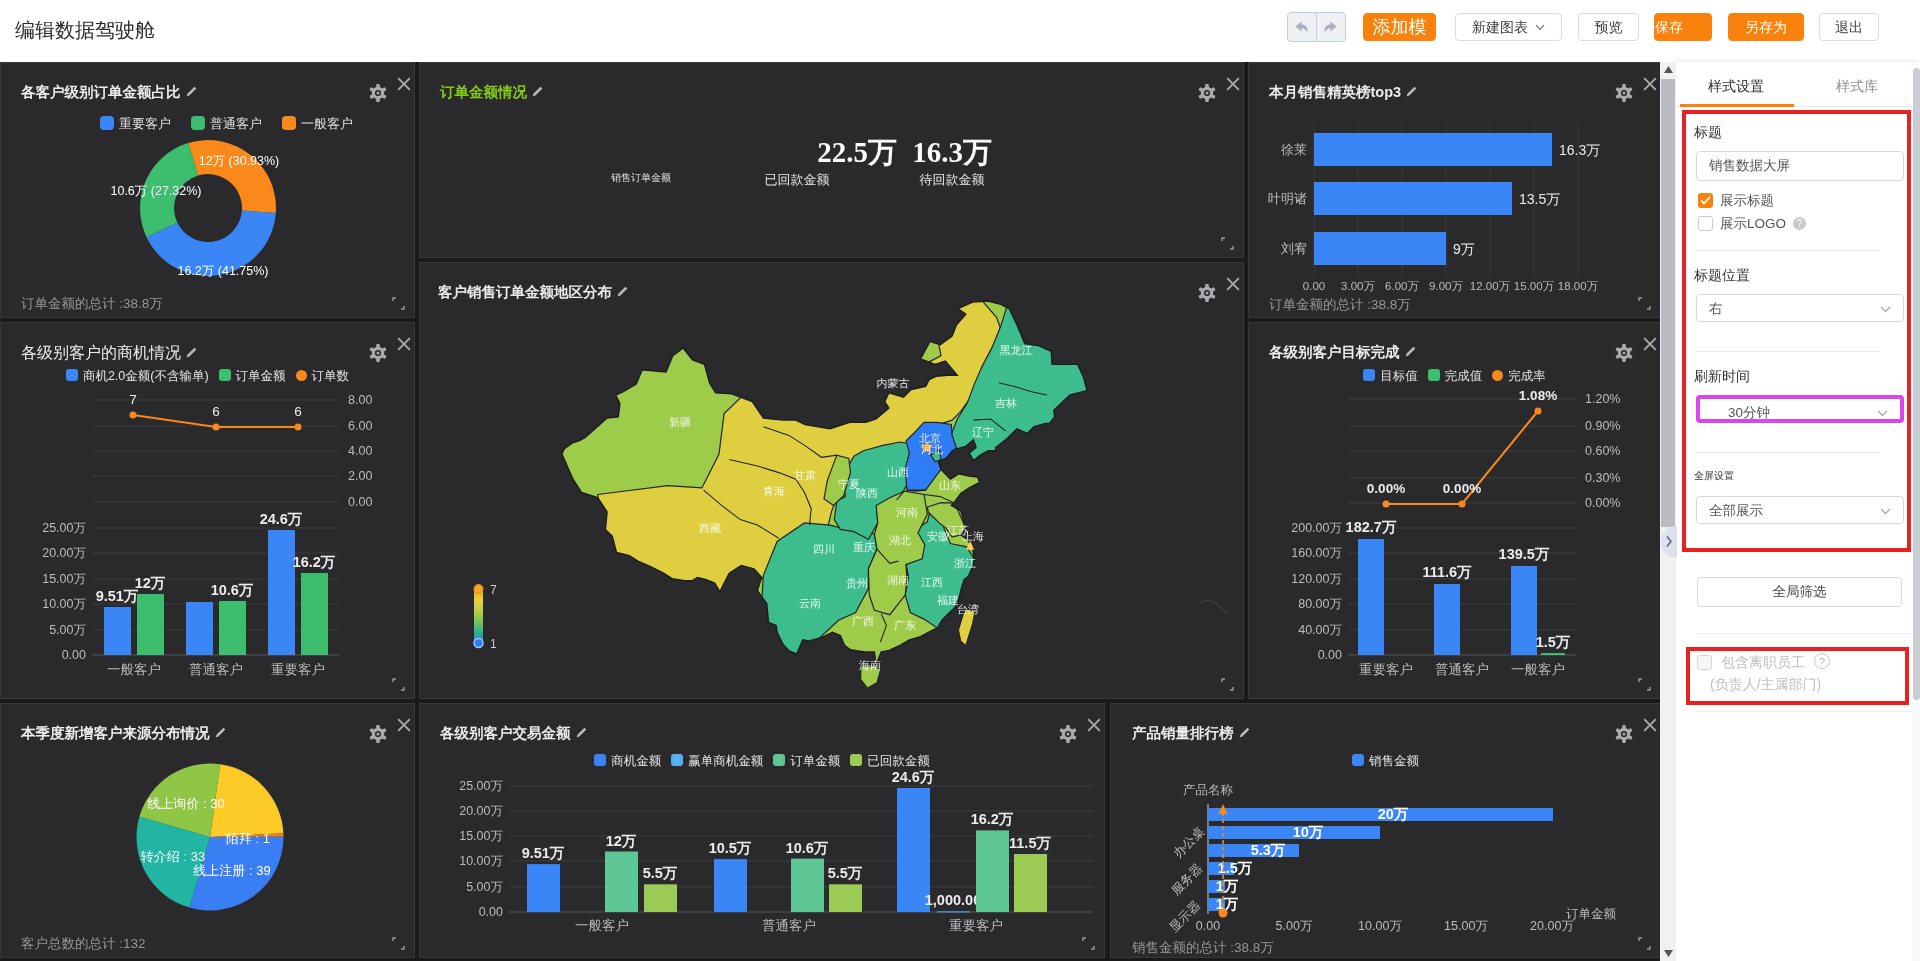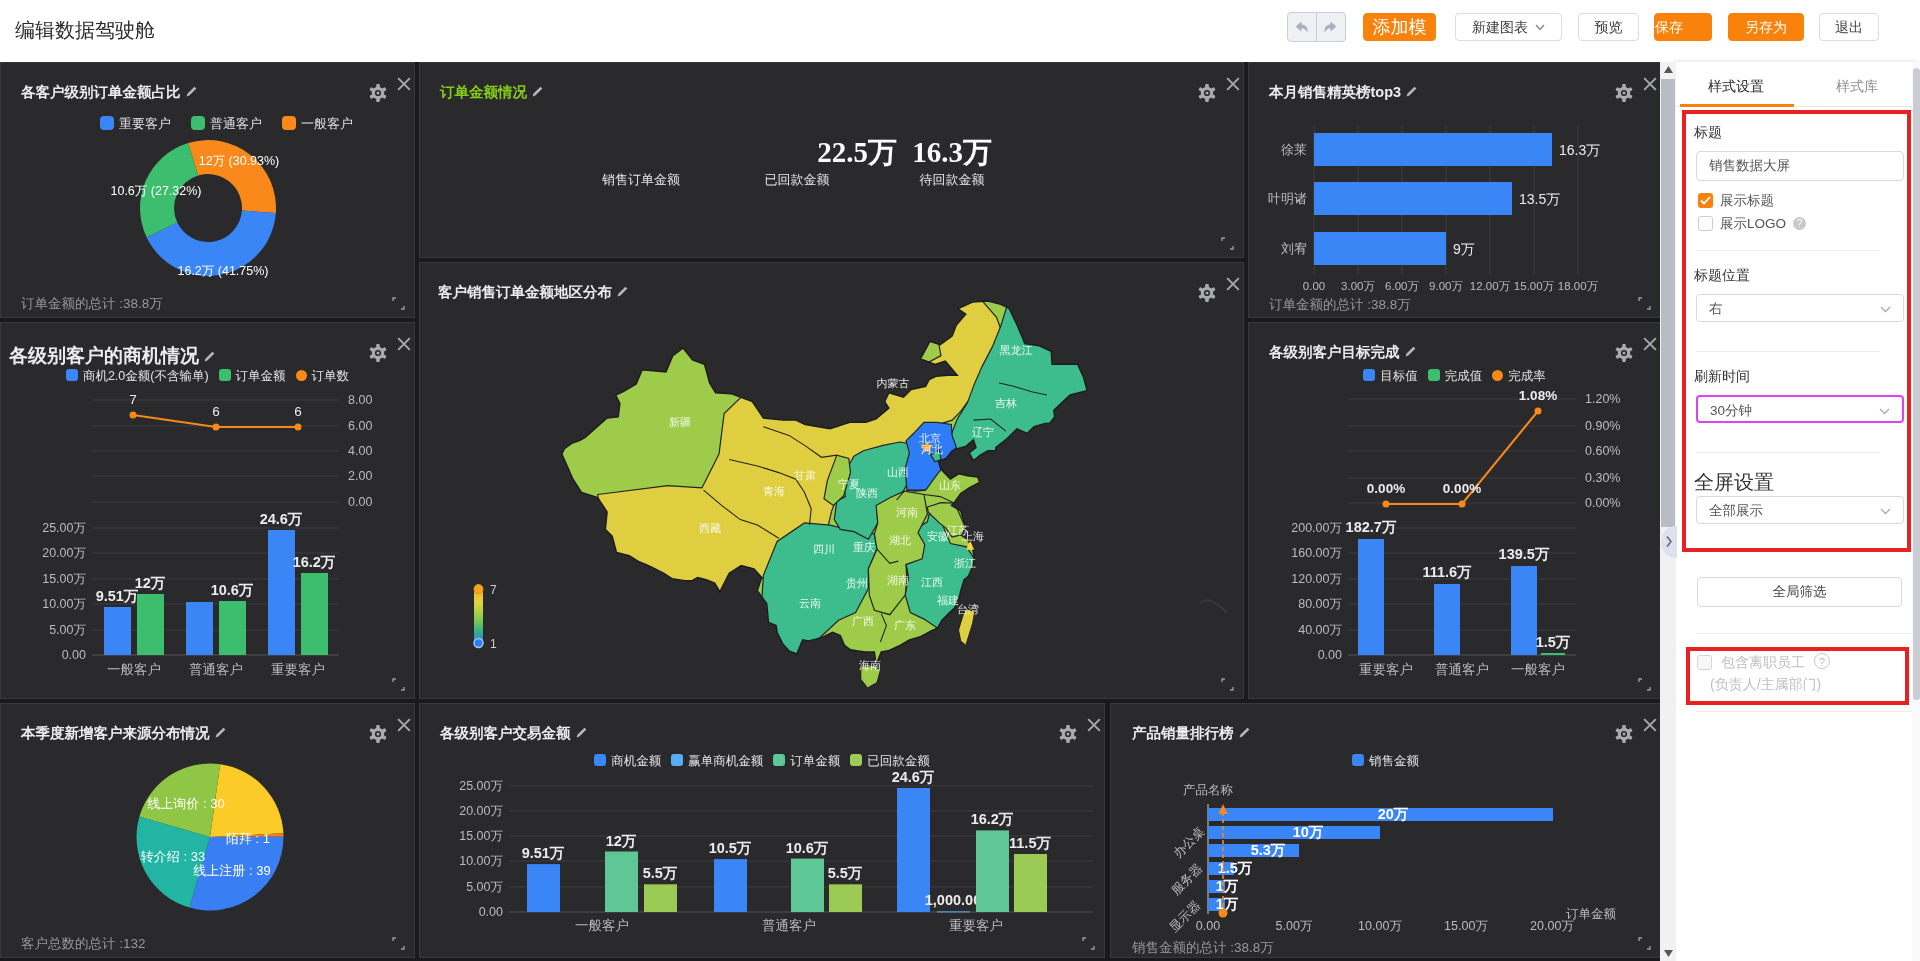--- a/index.html
+++ b/index.html
@@ -70,21 +70,21 @@
       <circle r="6.2" fill="#a9abaf"></circle>
       <circle r="3.1" fill="#2a2a2d"></circle>
       <circle r="1.5" fill="#a9abaf"></circle>
     </svg>
     <svg style="position:absolute;left:806px;top:14px" width="14" height="14" viewBox="0 0 12 12">
       <path d="M1 1 L11 11 M11 1 L1 11" stroke="#a8a8ac" stroke-width="1.7"></path>
     </svg>
     <svg style="position:absolute;left:801px;top:174px" width="13" height="13" viewBox="0 0 13 13">
       <path d="M1 4 L1 1 L4 1 M9 12 L12 12 L12 9" stroke="#9a9a9e" stroke-width="1.4" fill="none"></path>
     </svg>
-    <div style="position:absolute;left:121px;top:108px;width:200px;text-align:center;font-size:13px;color:#e4e4e7">销售订单金额</div>
+    <div style="position:absolute;left:121px;top:108px;width:200px;text-align:center;font-size:10px;color:#e4e4e7">销售订单金额</div>
     <div style="position:absolute;left:277px;top:70px;width:200px;text-align:right;font-family:'Liberation Serif',serif;font-weight:bold;font-size:29px;color:#fbfbfd">22.5万</div>
     <div style="position:absolute;left:277px;top:108px;width:200px;text-align:center;font-size:13px;color:#e4e4e7">已回款金额</div>
     <div style="position:absolute;left:432px;top:70px;width:200px;text-align:center;font-family:'Liberation Serif',serif;font-weight:bold;font-size:29px;color:#fbfbfd">16.3万</div>
     <div style="position:absolute;left:432px;top:108px;width:200px;text-align:center;font-size:13px;color:#e4e4e7">待回款金额</div>
   </div>
 <div style="position:absolute;left:1248px;top:62px;width:413px;height:256px;background:#2a2a2d;border:1px solid #39393d;box-sizing:border-box;overflow:hidden">
     <div style="position:absolute;left:20px;top:20px;font-size:14.5px;font-weight:bold;color:#ececee">本月销售精英榜top3<svg width="13" height="13" viewBox="0 0 12 12" style="margin-left:4px;vertical-align:-1px">
         <path d="M1.5 10.5 L2.2 8 L8.7 1.5 L10.5 3.3 L4 9.8 Z" fill="#b9b9bd"></path>
       </svg></div>
     <svg style="position:absolute;left:366px;top:21px" width="18" height="18" viewBox="-9 -9 18 18">
@@ -127,21 +127,21 @@
       <text x="109" y="227" font-size="11.5" fill="#bcbcc0" text-anchor="middle">3.00万</text>
       <text x="153" y="227" font-size="11.5" fill="#bcbcc0" text-anchor="middle">6.00万</text>
       <text x="197" y="227" font-size="11.5" fill="#bcbcc0" text-anchor="middle">9.00万</text>
       <text x="241" y="227" font-size="11.5" fill="#bcbcc0" text-anchor="middle">12.00万</text>
       <text x="285" y="227" font-size="11.5" fill="#bcbcc0" text-anchor="middle">15.00万</text>
       <text x="329" y="227" font-size="11.5" fill="#bcbcc0" text-anchor="middle">18.00万</text>
     </svg>
     <div style="position:absolute;left:20px;top:233px;font-size:13.5px;color:#97979b">订单金额的总计 :38.8万</div>
   </div>
 <div style="position:absolute;left:0px;top:322px;width:415px;height:377px;background:#2a2a2d;border:1px solid #39393d;box-sizing:border-box;overflow:hidden">
-    <div style="position:absolute;left:8px;top:20px;font-size:19px;font-weight:bold;color:#ececee">各级别客户的商机情况<svg width="13" height="13" viewBox="0 0 12 12" style="margin-left:4px;vertical-align:-1px">
+    <div style="position:absolute;left:20px;top:20px;font-size:16px;font-weight:normal;color:#ececee">各级别客户的商机情况<svg width="13" height="13" viewBox="0 0 12 12" style="margin-left:4px;vertical-align:-1px">
         <path d="M1.5 10.5 L2.2 8 L8.7 1.5 L10.5 3.3 L4 9.8 Z" fill="#b9b9bd"></path>
       </svg></div>
     <svg style="position:absolute;left:368px;top:21px" width="18" height="18" viewBox="-9 -9 18 18">
       <g fill="#a9abaf">
         <rect x="-1.8" y="-9" width="3.6" height="4.5" rx="1" transform="rotate(0)"></rect>
         <rect x="-1.8" y="-9" width="3.6" height="4.5" rx="1" transform="rotate(60)"></rect>
         <rect x="-1.8" y="-9" width="3.6" height="4.5" rx="1" transform="rotate(120)"></rect>
         <rect x="-1.8" y="-9" width="3.6" height="4.5" rx="1" transform="rotate(180)"></rect>
         <rect x="-1.8" y="-9" width="3.6" height="4.5" rx="1" transform="rotate(240)"></rect>
         <rect x="-1.8" y="-9" width="3.6" height="4.5" rx="1" transform="rotate(300)"></rect>
@@ -544,25 +544,25 @@
     <div style="position:absolute;left:22px;top:154px;width:15px;height:15px;background:#fff;border:1px solid #ccc;border-radius:3px;box-sizing:border-box"></div>
     <div style="position:absolute;left:44px;top:153px;font-size:13.5px;color:#555">展示LOGO</div>
     <div style="position:absolute;left:117px;top:155px;width:13px;height:13px;border-radius:50%;background:#c9c9c9;color:#fff;font-size:10px;text-align:center;line-height:13px">?</div>
     <div style="position:absolute;left:20px;top:188px;width:184px;height:1px;background:#ececec"></div>
     <div style="position:absolute;left:18px;top:205px;font-size:14px;color:#333">标题位置</div>
     <div style="position:absolute;left:20px;top:232px;width:208px;height:28px;border:1px solid #d9d9d9;border-radius:4px;font-size:13.5px;color:#555;line-height:28px;padding-left:12px;box-sizing:border-box">右<svg width="11" height="7" viewBox="0 0 11 7" style="position:absolute;right:12px;top:11px">
         <path d="M1 1 L5.5 5.5 L10 1" stroke="#aaa" stroke-width="1.3" fill="none"></path>
       </svg></div>
     <div style="position:absolute;left:20px;top:289px;width:184px;height:1px;background:#ececec"></div>
     <div style="position:absolute;left:18px;top:306px;font-size:14px;color:#333">刷新时间</div>
-    <div style="position:absolute;left:20px;top:333px;width:208px;height:28px;border:2px solid #d946ef;border-radius:4px;font-size:13.5px;color:#555;line-height:28px;padding-left:12px;box-sizing:border-box">30分钟<svg width="11" height="7" viewBox="0 0 11 7" style="position:absolute;right:12px;top:11px">
+    <div style="position:absolute;left:20px;top:333px;width:208px;height:28px;border:4px solid #d946ef;border-radius:4px;font-size:13.5px;color:#555;line-height:28px;padding-left:28px;box-sizing:border-box">30分钟<svg width="11" height="7" viewBox="0 0 11 7" style="position:absolute;right:12px;top:11px">
         <path d="M1 1 L5.5 5.5 L10 1" stroke="#aaa" stroke-width="1.3" fill="none"></path>
       </svg></div>
     <div style="position:absolute;left:20px;top:390px;width:184px;height:1px;background:#ececec"></div>
-    <div style="position:absolute;left:18px;top:407px;font-size:20px;color:#333">全屏设置</div>
+    <div style="position:absolute;left:18px;top:407px;font-size:10px;color:#333">全屏设置</div>
     <div style="position:absolute;left:20px;top:434px;width:208px;height:28px;border:1px solid #d9d9d9;border-radius:4px;font-size:13.5px;color:#555;line-height:28px;padding-left:12px;box-sizing:border-box">全部展示<svg width="11" height="7" viewBox="0 0 11 7" style="position:absolute;right:12px;top:11px">
         <path d="M1 1 L5.5 5.5 L10 1" stroke="#aaa" stroke-width="1.3" fill="none"></path>
       </svg></div>
     <div style="position:absolute;left:21px;top:515px;width:205px;height:30px;border:1px solid #d9d9d9;border-radius:4px;font-size:13.5px;color:#444;text-align:center;line-height:28px;box-sizing:border-box">全局筛选</div>
     <div style="position:absolute;left:20px;top:571px;width:224px;height:1px;background:#ececec"></div>
     <div style="position:absolute;left:21px;top:593px;width:15px;height:15px;background:#f7f7f7;border:1px solid #d5d5d5;border-radius:3px;box-sizing:border-box"></div>
     <div style="position:absolute;left:45px;top:592px;font-size:14px;color:#bfbfbf">包含离职员工</div>
     <div style="position:absolute;left:138px;top:591px;width:16px;height:16px;border-radius:50%;border:1px solid #c9c9c9;color:#b9b9b9;font-size:11px;text-align:center;line-height:16px;box-sizing:border-box">?</div>
     <div style="position:absolute;left:34px;top:614px;font-size:14px;color:#bfbfbf">(负责人/主属部门)</div>
     <div style="position:absolute;left:20px;top:649px;width:224px;height:1px;background:#ececec"></div>

